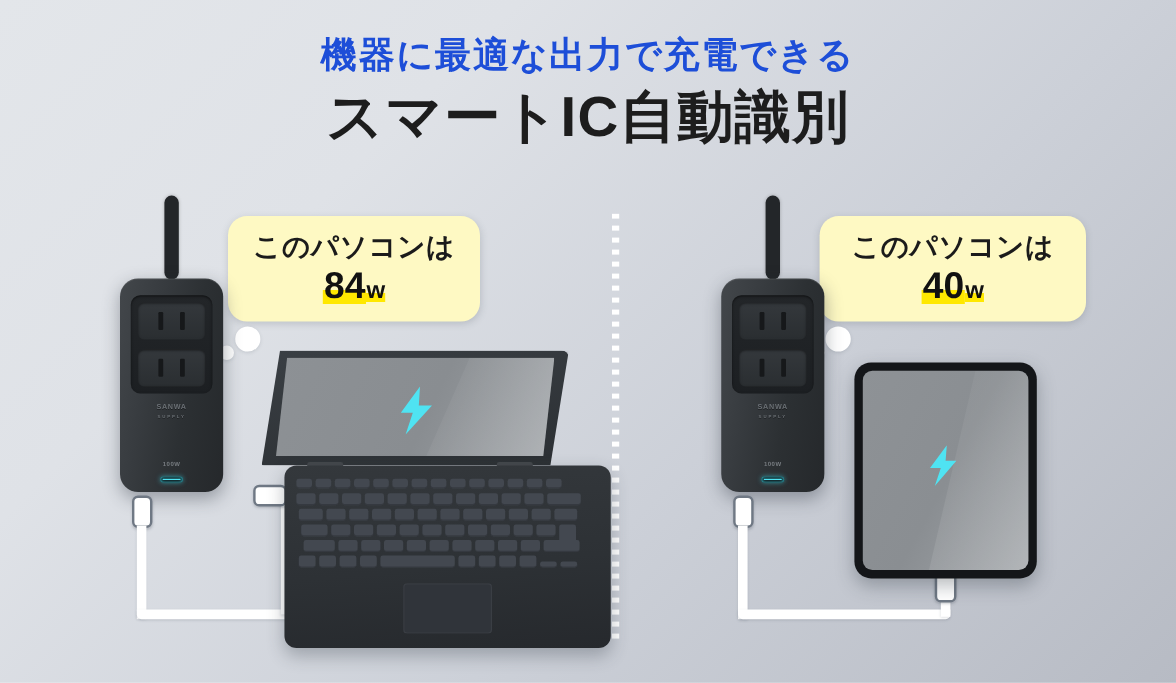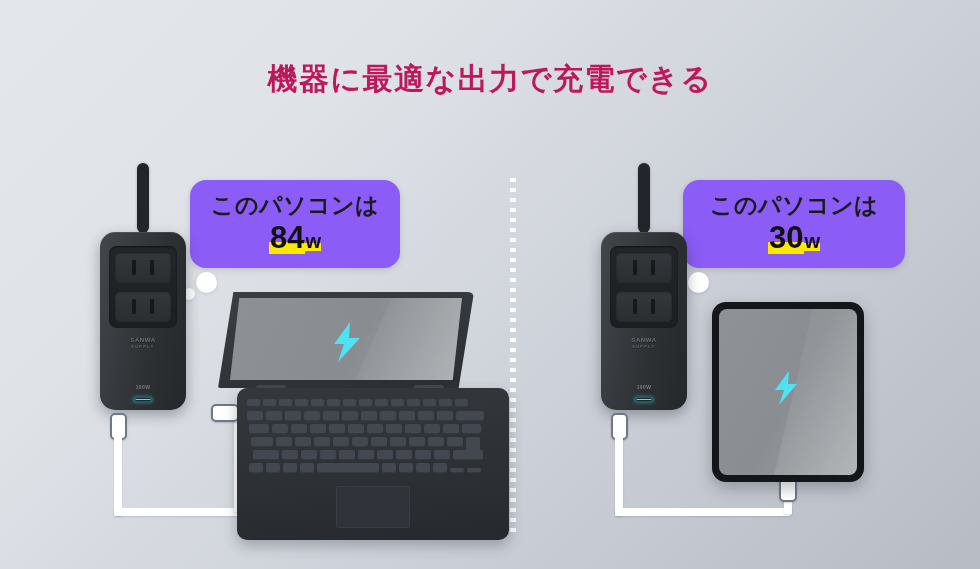--- a/index.html
+++ b/index.html
@@ -7,39 +7,38 @@
   body {
     font-family:"Liberation Sans","DejaVu Sans",sans-serif;
     background: linear-gradient(135deg,#e3e6ea 0%,#dfe2e7 28%,#ccd0d8 62%,#b7bbc4 100%);
     position:relative;
   }
   #stage { position:absolute; inset:0; }
 
   
   .headline-wrap{ position:absolute; top:30px; left:0; width:980px; text-align:center; }
   .headline-sub{
-    font-size:30px; font-weight:bold; color:#be185d; letter-spacing:1.5px;
+    font-size:30px; font-weight:bold; color:#1d4ed8; letter-spacing:1.5px;
     line-height:1.15;
-    margin-top:32px;
   }
   .headline-main{
     font-size:47px; font-weight:bold; color:#1d1d1d; letter-spacing:1px;
     line-height:1.18; margin-top:4px;
   }
 
   
   .divider{
     position:absolute; left:510px; top:178px; width:6px; height:355px;
     background-image:linear-gradient(to bottom,#fff 0 4px, transparent 4px 10px);
     background-size:6px 10px; background-repeat:repeat-y;
   }
 
   
   .bubble{
-    position:absolute; background:#8b5cf6; border-radius:16px;
+    position:absolute; background:#fef9c3; border-radius:16px;
     box-shadow:0 2px 6px rgba(80,90,100,.22);
     text-align:center; padding:12px 18px 14px;
   }
   .bubble-line1{ font-size:23px; font-weight:bold; color:#1b1b1b; letter-spacing:.5px; line-height:1.2; }
   .bubble-line2{ margin-top:2px; line-height:1.05; white-space:nowrap; }
   .watt-num{
     font-size:31px; font-weight:bold; color:#111;
     background:linear-gradient(transparent 62%, #ffe800 62%, #ffe800 96%, transparent 96%);
     padding:0 1px;
   }
@@ -153,20 +152,21 @@
   
   .bolt{ position:absolute; }
 </style>
 </head>
 <body>
 
 <div id="stage">
 
   <div class="headline-wrap">
     <div class="headline-sub">機器に最適な出力で充電できる</div>
+    <div class="headline-main">スマートIC自動識別</div>
   </div>
 
   <div class="divider"></div>
 
   <div>
 
     <div class="bubble" style="left:190px; top:180px; width:210px;">
       <div class="bubble-line1">このパソコンは</div>
       <div class="bubble-line2"><span class="watt-num">84</span><span class="watt-unit">w</span></div>
     </div>
@@ -303,21 +303,21 @@
         </div>
         <div class="trackpad"></div>
       </div>
     </div>
   </div>
 
   <div>
 
     <div class="bubble" style="left:683px; top:180px; width:222px;">
       <div class="bubble-line1">このパソコンは</div>
-      <div class="bubble-line2"><span class="watt-num">30</span><span class="watt-unit">w</span></div>
+      <div class="bubble-line2"><span class="watt-num">40</span><span class="watt-unit">w</span></div>
     </div>
     <div class="tail-dot" style="left:688px; top:272px; width:21px; height:21px;"></div>
     <div class="tail-dot" style="left:675px; top:288px; width:12px; height:12px;"></div>
     <div class="tail-dot" style="left:668px; top:300px; width:7px; height:7px;"></div>
 
     <div class="strip-wrap" style="left:0; top:0; width:0; height:0;">
       <div class="strip-cord" style="left:638px; top:163px; height:70px;"></div>
       <div class="strip-body" style="left:601px; top:232px;">
         <div class="outlet-panel">
           <div class="outlet top">

